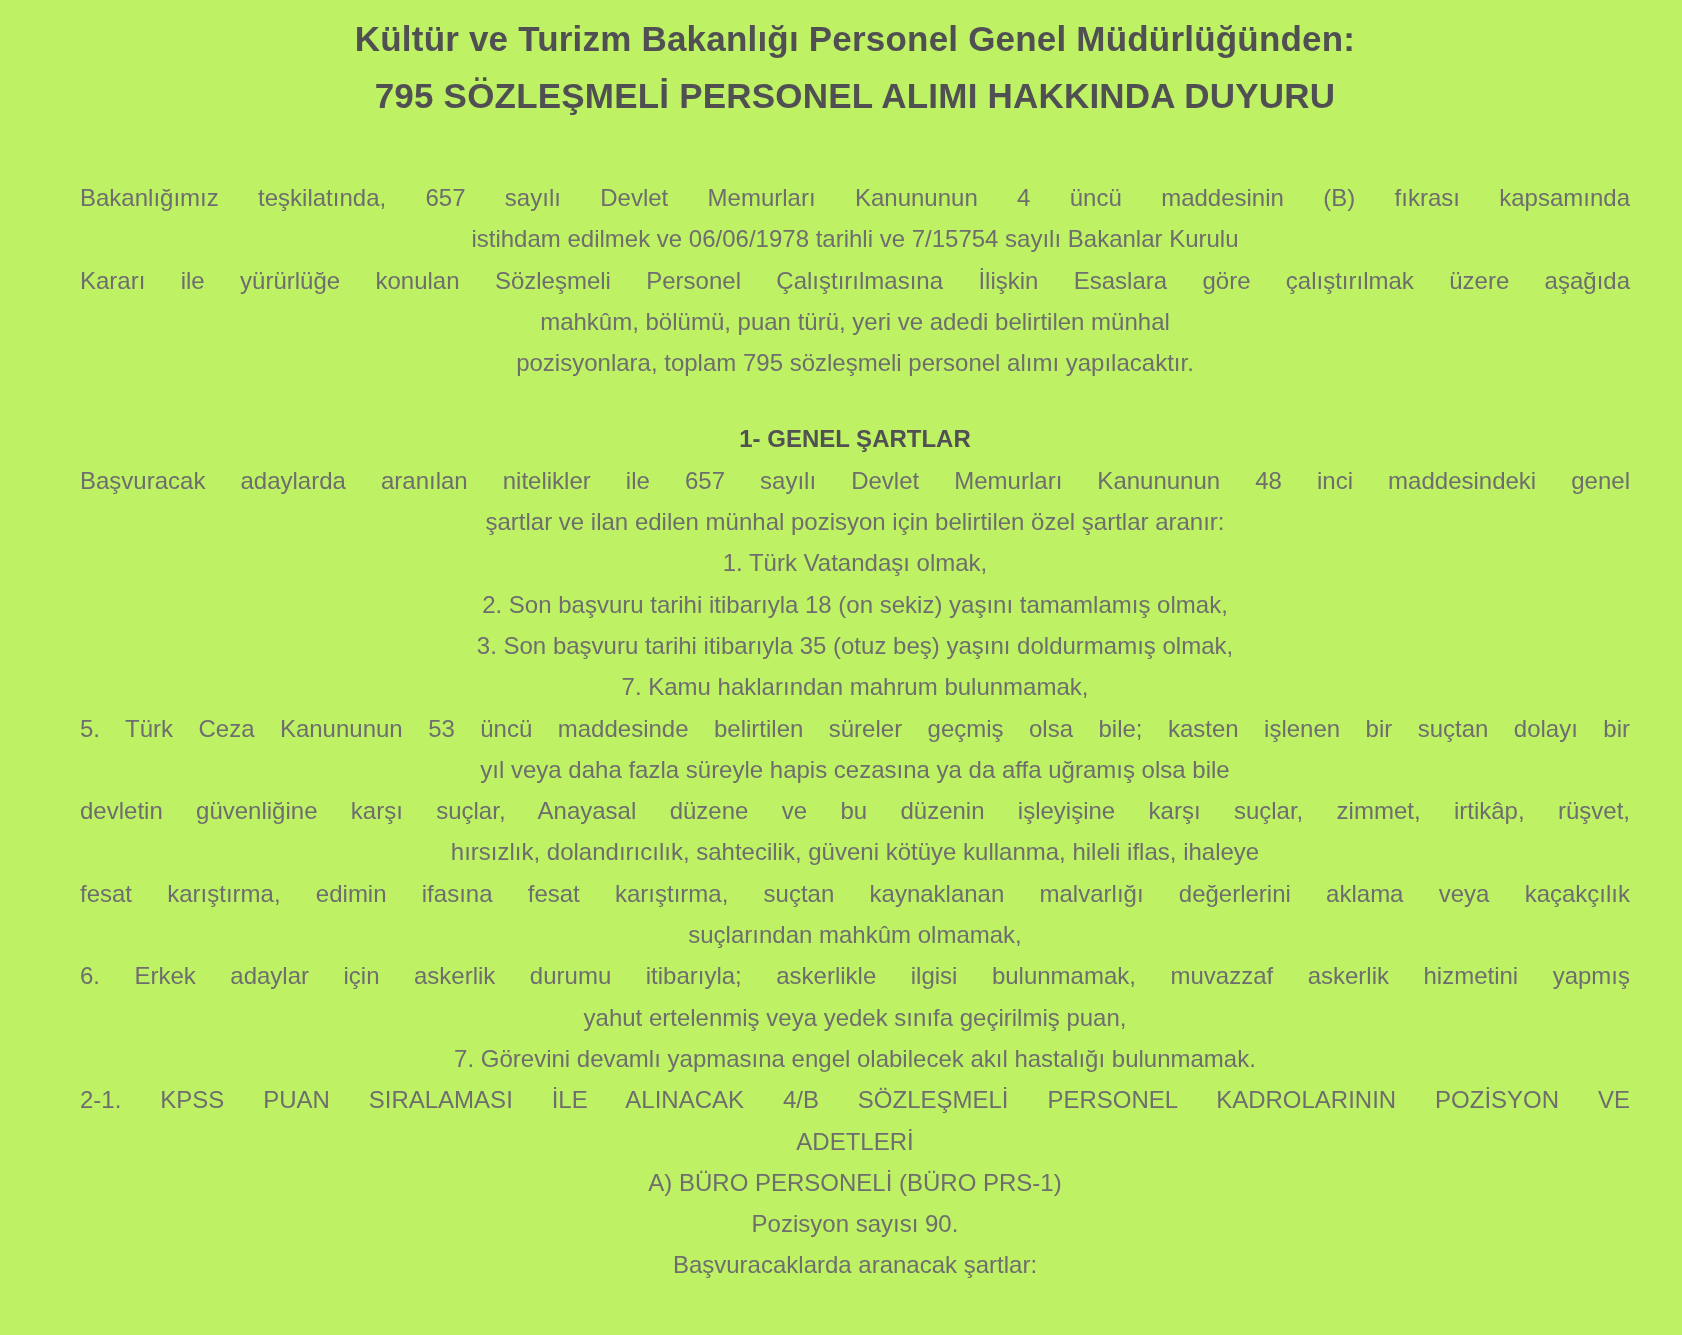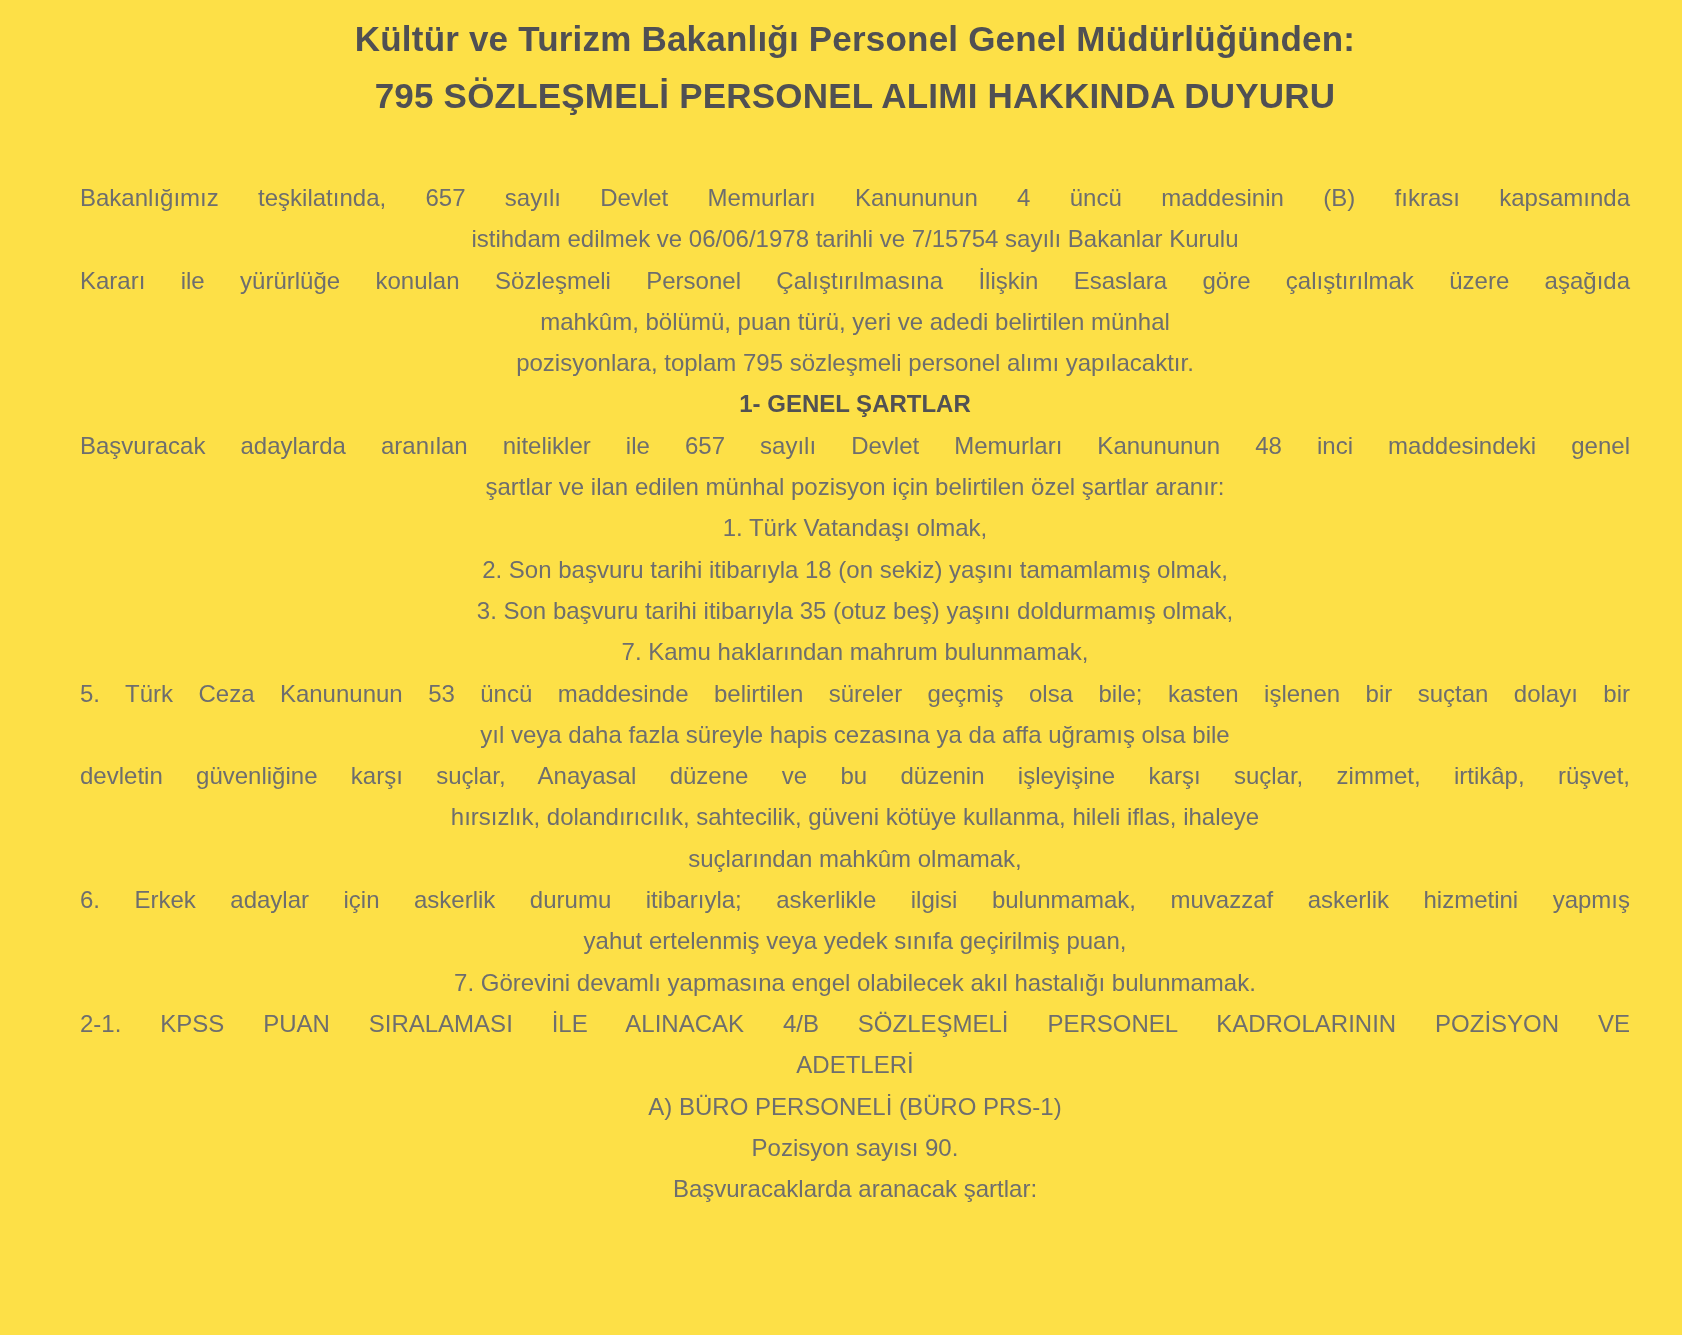--- a/index.html
+++ b/index.html
@@ -4,21 +4,21 @@
 <style>
   html, body {
     margin: 0;
     padding: 0;
     background: #ffffff;
   }
   .page {
     width: 1682px;
     height: 1335px;
     box-sizing: border-box;
-    background: #fde047;
+    background: #bef264;
     padding: 10px 52px 20px 80px;
     font-family: "Liberation Sans", "DejaVu Sans", sans-serif;
     overflow: hidden;
   }
   .title-block {
     text-align: center;
     font-weight: bold;
     font-size: 35px;
     line-height: 57px;
     color: #505053;
@@ -36,20 +36,21 @@
   .line {
     text-align: center;
   }
   .line.justify {
     text-align: justify;
     text-align-last: justify;
   }
   .line.bold {
     font-weight: bold;
     color: #515154;
+    margin-top: 35px;
   }
 </style>
 </head>
 <body>
 
 <div class="page">
   <div class="title-block">
     <div class="title-line">Kültür ve Turizm Bakanlığı Personel Genel Müdürlüğünden:</div>
     <div class="title-line">795 SÖZLEŞMELİ PERSONEL ALIMI HAKKINDA DUYURU</div>
   </div>
@@ -64,20 +65,21 @@
       <div class="line justify">Başvuracak adaylarda aranılan nitelikler ile 657 sayılı Devlet Memurları Kanununun 48 inci maddesindeki genel</div>
       <div class="line">şartlar ve ilan edilen münhal pozisyon için belirtilen özel şartlar aranır:</div>
       <div class="line">1. Türk Vatandaşı olmak,</div>
       <div class="line">2. Son başvuru tarihi itibarıyla 18 (on sekiz) yaşını tamamlamış olmak,</div>
       <div class="line">3. Son başvuru tarihi itibarıyla 35 (otuz beş) yaşını doldurmamış olmak,</div>
       <div class="line">7. Kamu haklarından mahrum bulunmamak,</div>
       <div class="line justify">5. Türk Ceza Kanununun 53 üncü maddesinde belirtilen süreler geçmiş olsa bile; kasten işlenen bir suçtan dolayı bir</div>
       <div class="line">yıl veya daha fazla süreyle hapis cezasına ya da affa uğramış olsa bile</div>
       <div class="line justify">devletin güvenliğine karşı suçlar, Anayasal düzene ve bu düzenin işleyişine karşı suçlar, zimmet, irtikâp, rüşvet,</div>
       <div class="line">hırsızlık, dolandırıcılık, sahtecilik, güveni kötüye kullanma, hileli iflas, ihaleye</div>
+      <div class="line justify">fesat karıştırma, edimin ifasına fesat karıştırma, suçtan kaynaklanan malvarlığı değerlerini aklama veya kaçakçılık</div>
       <div class="line">suçlarından mahkûm olmamak,</div>
       <div class="line justify">6. Erkek adaylar için askerlik durumu itibarıyla; askerlikle ilgisi bulunmamak, muvazzaf askerlik hizmetini yapmış</div>
       <div class="line">yahut ertelenmiş veya yedek sınıfa geçirilmiş puan,</div>
       <div class="line">7. Görevini devamlı yapmasına engel olabilecek akıl hastalığı bulunmamak.</div>
       <div class="line justify">2-1. KPSS PUAN SIRALAMASI İLE ALINACAK 4/B SÖZLEŞMELİ PERSONEL KADROLARININ POZİSYON VE</div>
       <div class="line">ADETLERİ</div>
       <div class="line">A) BÜRO PERSONELİ (BÜRO PRS-1)</div>
       <div class="line">Pozisyon sayısı 90.</div>
       <div class="line">Başvuracaklarda aranacak şartlar:</div>
     </div>

